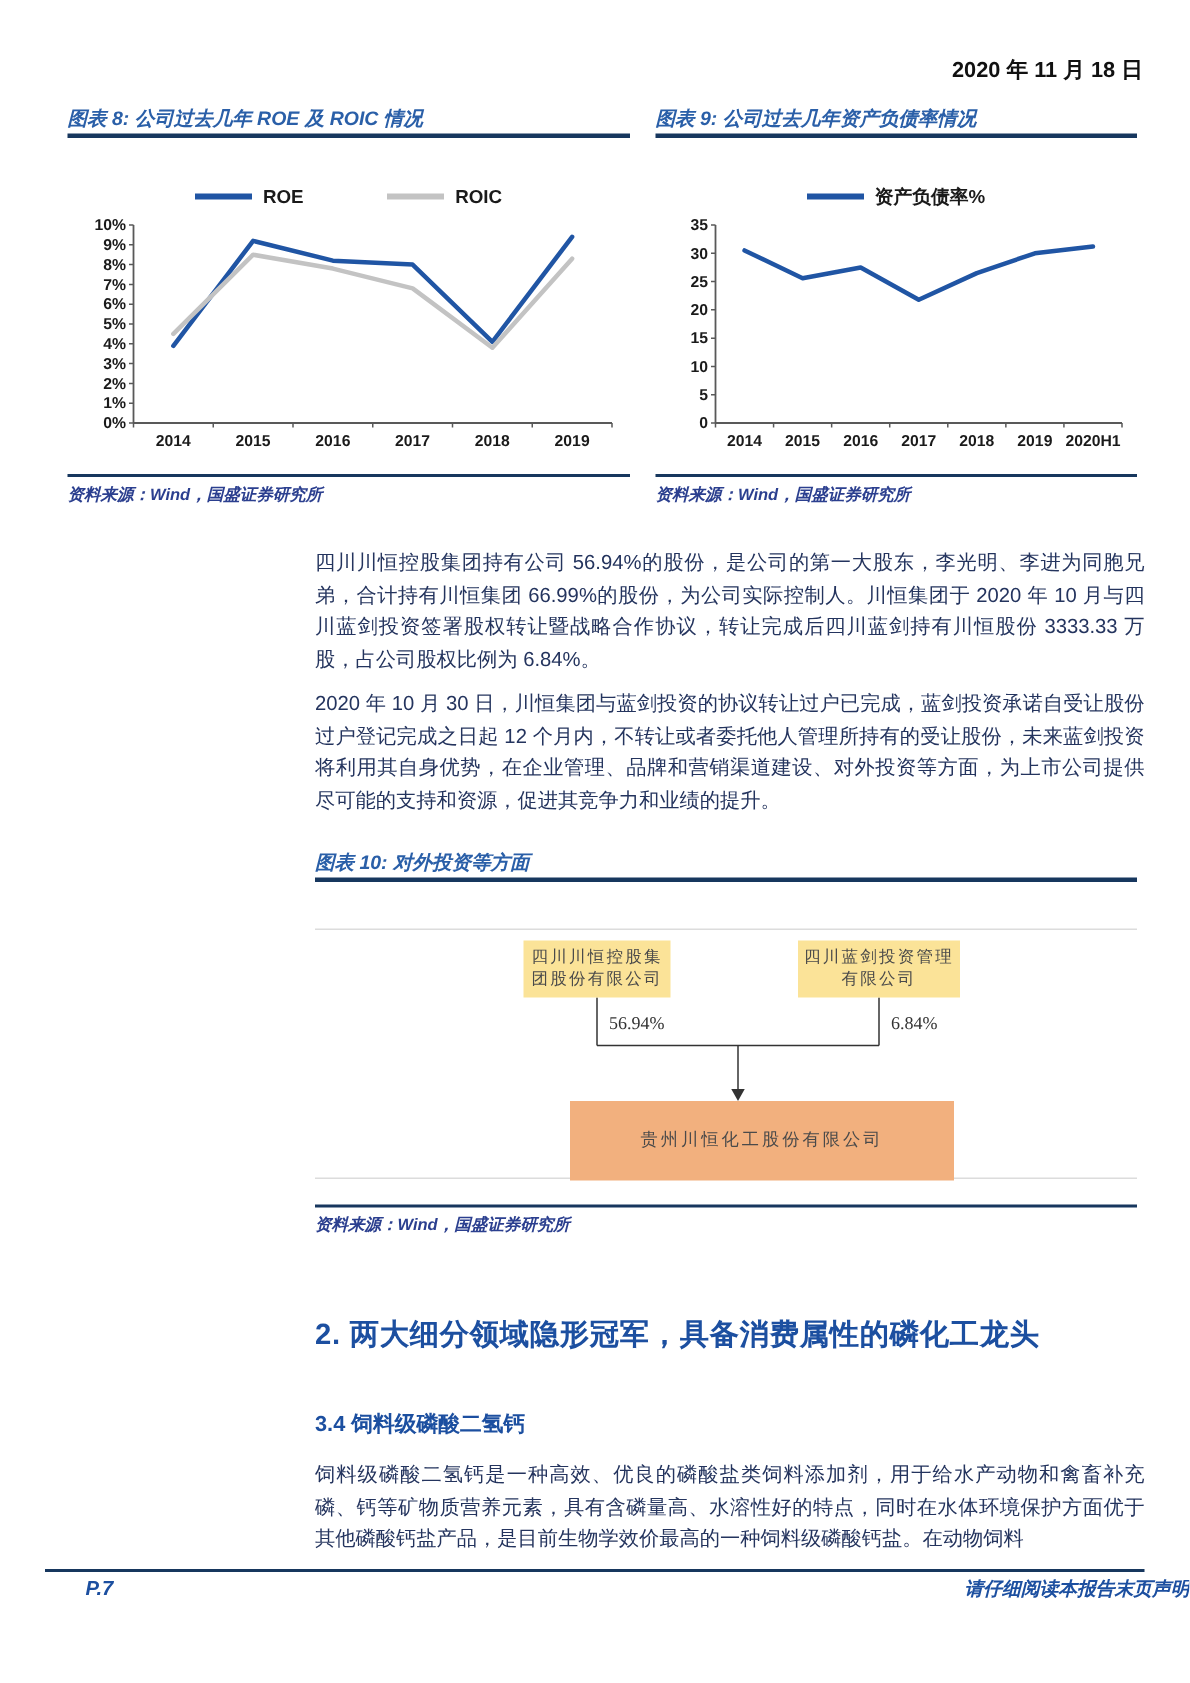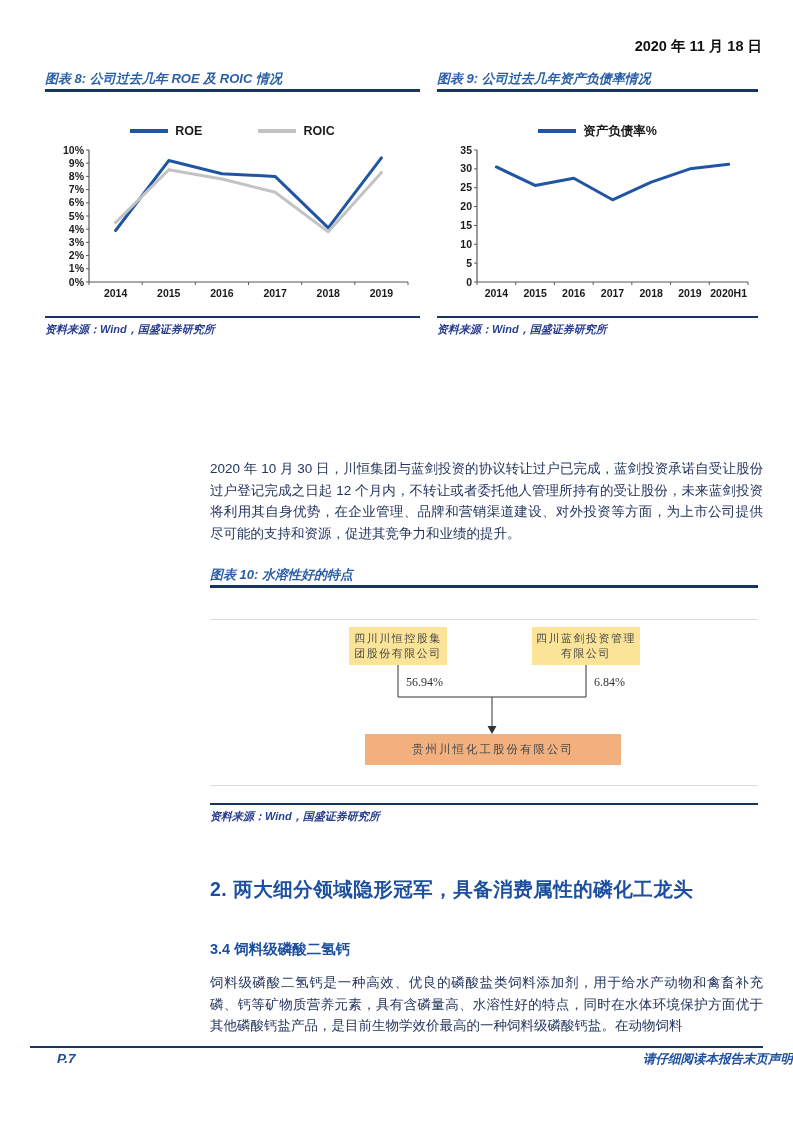--- a/index.html
+++ b/index.html
@@ -157,42 +157,43 @@
           <text x="214.21428571428572" y="151" text-anchor="middle">2018</text>
           <text x="252.92857142857142" y="151" text-anchor="middle">2019</text>
           <text x="291.6428571428571" y="151" text-anchor="middle">2020H1</text>
           <polyline points="59.35714285714286,20.971428571428568 98.07142857142857,39.45142857142857 136.78571428571428,32.28571428571429 175.5,53.78285714285714 214.21428571428572,36.057142857142864 252.92857142857142,22.857142857142865 291.6428571428571,18.331428571428567" fill="none" stroke="#2055A4" stroke-width="3" stroke-linejoin="round" stroke-linecap="round"></polyline>
         </svg>
       <div class="rule-thin chart-rule"></div>
       <div class="fig-source">资料来源：Wind，国盛证券研究所</div>
     </div>
   </div>
 
+  <div class="textblock" style="top:364px;">四川川恒控股集团持有公司 56.94%的股份，是公司的第一大股东，李光明、李进为同胞兄弟，合计持有川恒集团 66.99%的股份，为公司实际控制人。川恒集团于 2020 年 10 月与四川蓝剑投资签署股权转让暨战略合作协议，转让完成后四川蓝剑持有川恒股份 3333.33 万股，占公司股权比例为 6.84%。</div>
   <div class="textblock" style="top:458px;">2020 年 10 月 30 日，川恒集团与蓝剑投资的协议转让过户已完成，蓝剑投资承诺自受让股份过户登记完成之日起 12 个月内，不转让或者委托他人管理所持有的受让股份，未来蓝剑投资将利用其自身优势，在企业管理、品牌和营销渠道建设、对外投资等方面，为上市公司提供尽可能的支持和资源，促进其竞争力和业绩的提升。</div>
 
   <div class="fig10">
-    <div class="fig-title">图表 10: 水溶性好的特点</div>
+    <div class="fig-title">图表 10: 对外投资等方面</div>
     <div class="rule-thick"></div>
     <div class="org">
       <div class="faint-line" style="top:28px;"></div>
       <div class="faint-line" style="top:194px;"></div>
       <svg class="org-svg" width="548" height="212">
         <g stroke="#333333" stroke-width="1" fill="none">
           <line x1="188" y1="74" x2="188" y2="106"></line>
           <line x1="376" y1="74" x2="376" y2="106"></line>
           <line x1="188" y1="106" x2="376" y2="106"></line>
           <line x1="282" y1="106" x2="282" y2="135"></line>
         </g>
         <polygon points="277.5,135 286.5,135 282,143" fill="#333333"></polygon>
       </svg>
       <div class="org-box parent" style="left:139px; top:36px; width:98px; height:38px;">四川川恒控股集团股份有限公司</div>
       <div class="org-box parent" style="left:322px; top:36px; width:108px; height:38px;">四川蓝剑投资管理有限公司</div>
       <div class="pct" style="left:196px; top:84px;">56.94%</div>
       <div class="pct" style="left:384px; top:84px;">6.84%</div>
-      <div class="org-box sub" style="left:155px; top:143px; width:256px; height:31px;">贵州川恒化工股份有限公司</div>
+      <div class="org-box sub" style="left:170px; top:143px; width:256px; height:53px;">贵州川恒化工股份有限公司</div>
     </div>
     <div class="rule-thin"></div>
     <div class="fig-source">资料来源：Wind，国盛证券研究所</div>
   </div>
 
   <div class="h2">2. 两大细分领域隐形冠军，具备消费属性的磷化工龙头</div>
   <div class="h21">3.4 饲料级磷酸二氢钙</div>
   <div class="textblock" style="top:972px;">饲料级磷酸二氢钙是一种高效、优良的磷酸盐类饲料添加剂，用于给水产动物和禽畜补充磷、钙等矿物质营养元素，具有含磷量高、水溶性好的特点，同时在水体环境保护方面优于其他磷酸钙盐产品，是目前生物学效价最高的一种饲料级磷酸钙盐。在动物饲料</div>
 
   <div class="footer-rule"></div>

